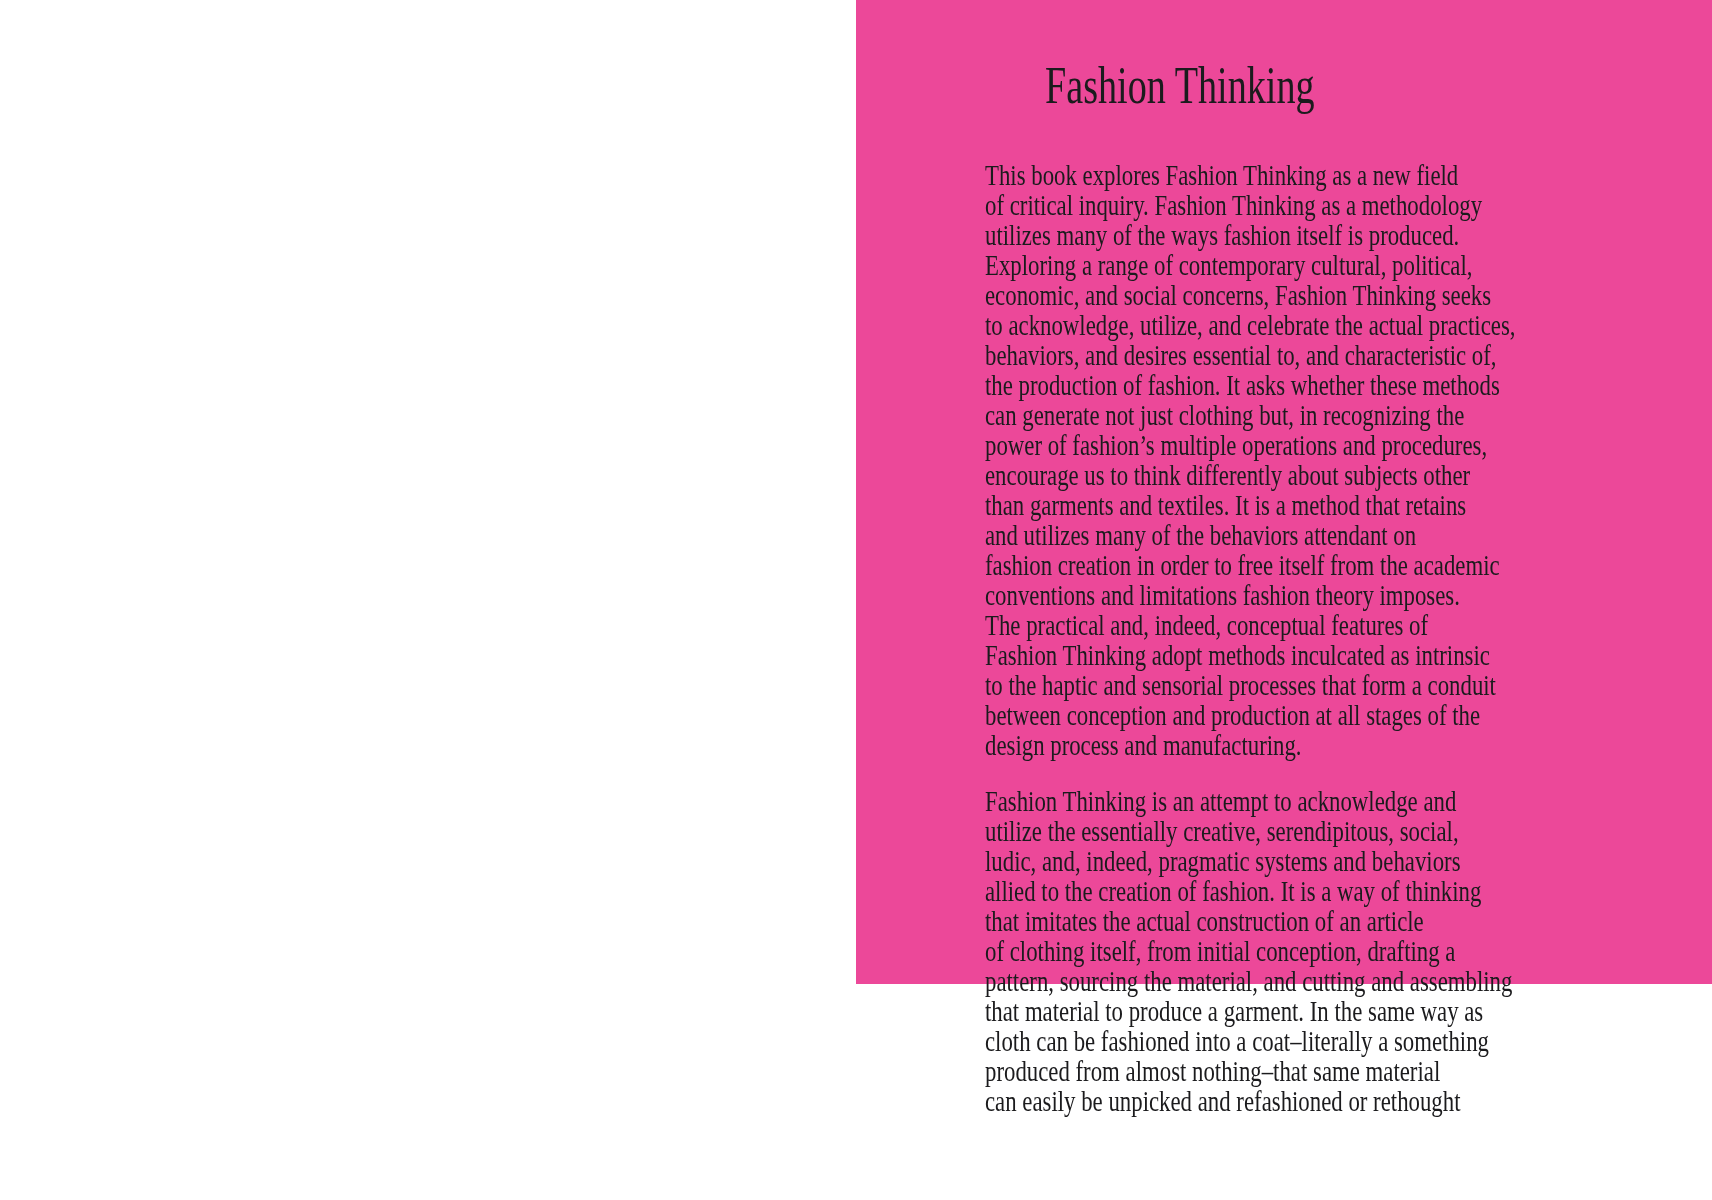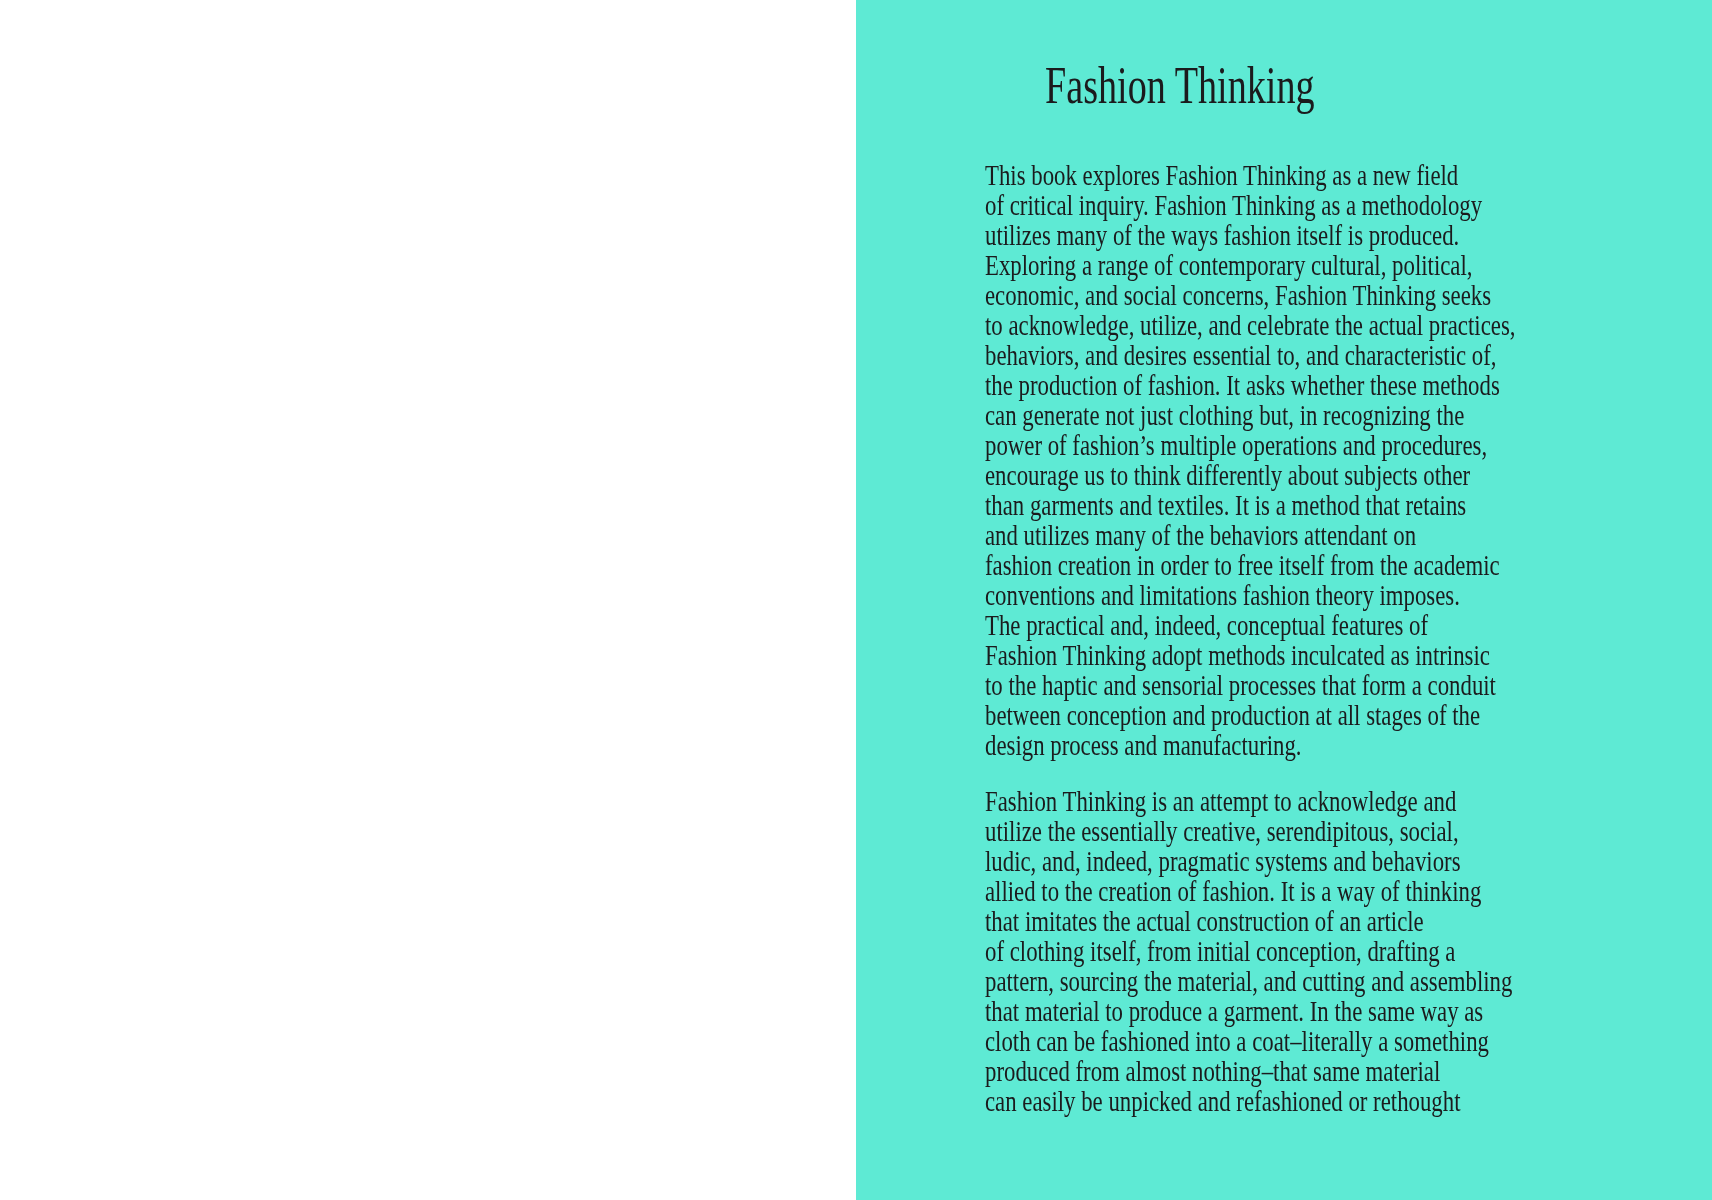--- a/index.html
+++ b/index.html
@@ -26,22 +26,22 @@
     top: 0;
     width: 856px;
     height: 1200px;
     background: #ffffff;
   }
   .right-page {
     position: absolute;
     left: 856px;
     top: 0;
     width: 856px;
-    height: 1200px;
-    background: #5eead4;
+    height: 984px;
+    background: #ec4899;
   }
   .title {
     position: absolute;
     left: 189px;            
     top: 59px;
     margin: 0;
     font-size: 53px;
     line-height: 53px;
     font-weight: normal;
     white-space: nowrap;

